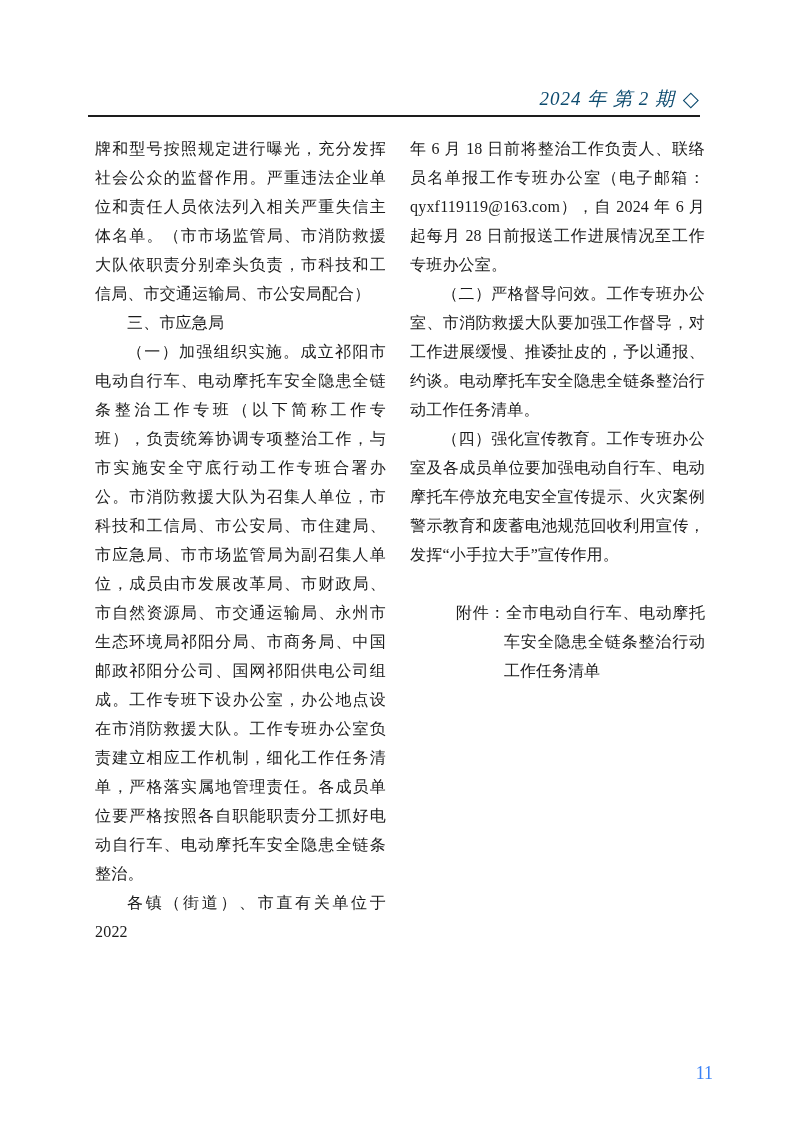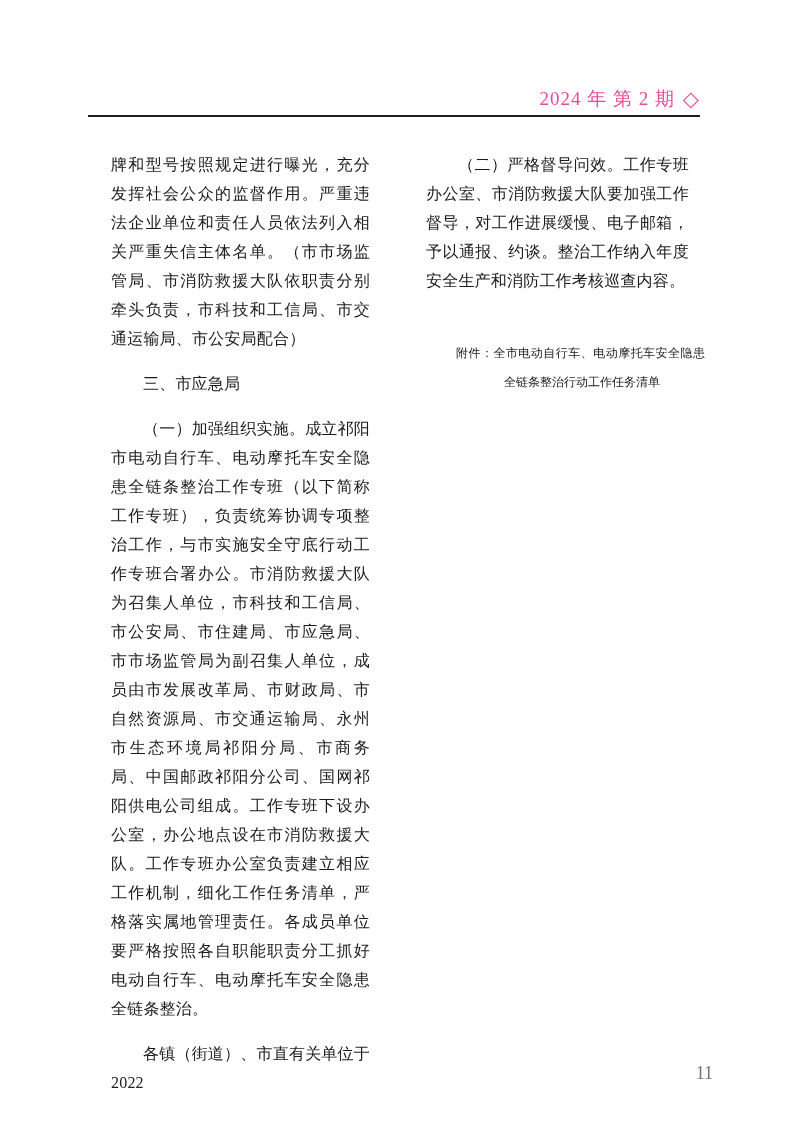--- a/index.html
+++ b/index.html
@@ -18,22 +18,23 @@
     overflow: hidden;
   }
   .header {
     position: absolute;
     top: 86px;
     left: 88px;
     width: 612px;
     text-align: right;
     font-size: 19px;
     letter-spacing: 1px;
-    color: #ec4899;
+    color: #0c4a6e;
     white-space: nowrap;
+    font-style: italic;
   }
   .header .ornament {
     display: inline-block;
     font-size: 21px;
     margin-left: 2px;
     vertical-align: -1px;
   }
   .header-rule {
     position: absolute;
     top: 115px;
@@ -42,41 +43,41 @@
     height: 2px;
     background: #1d1d1d;
   }
   .col {
     position: absolute;
     top: 134px;
   }
   .col-left  { left: 95px;  width: 291px; }
   .col-right { left: 410px; width: 295px; }
   .col p {
-    margin: 16px;
+    margin: 0;
     font-size: 16px;
     line-height: 29px;
     text-align: justify;
     letter-spacing: 0.2px;
   }
   .indent { text-indent: 32px; }
   .attachment {
-    margin-top: 44px;
-    font-size: 12px;
+    margin-top: 29px;
+    font-size: 16px;
     line-height: 29px;
     padding-left: 94px;
     text-indent: -48px;
     text-align: justify;
   }
   .page-number {
     position: absolute;
     right: 80px;
     bottom: 38px;
     font-size: 18px;
-    color: #737373;
+    color: #3b82f6;
   }
 </style>
 </head>
 <body>
 
 <div class="page">
 
   <div class="header">
     <span>2024 年 第 2 期</span>
     <span class="ornament">◇</span>
@@ -84,21 +85,23 @@
   <div class="header-rule"></div>
 
   <div class="col col-left">
     <p>牌和型号按照规定进行曝光，充分发挥社会公众的监督作用。严重违法企业单位和责任人员依法列入相关严重失信主体名单。（市市场监管局、市消防救援大队依职责分别牵头负责，市科技和工信局、市交通运输局、市公安局配合）</p>
     <p class="indent">三、市应急局</p>
     <p class="indent">（一）加强组织实施。成立祁阳市电动自行车、电动摩托车安全隐患全链条整治工作专班（以下简称工作专班），负责统筹协调专项整治工作，与市实施安全守底行动工作专班合署办公。市消防救援大队为召集人单位，市科技和工信局、市公安局、市住建局、市应急局、市市场监管局为副召集人单位，成员由市发展改革局、市财政局、市自然资源局、市交通运输局、永州市生态环境局祁阳分局、市商务局、中国邮政祁阳分公司、国网祁阳供电公司组成。工作专班下设办公室，办公地点设在市消防救援大队。工作专班办公室负责建立相应工作机制，细化工作任务清单，严格落实属地管理责任。各成员单位要严格按照各自职能职责分工抓好电动自行车、电动摩托车安全隐患全链条整治。</p>
     <p class="indent">各镇（街道）、市直有关单位于 2022</p>
   </div>
 
   <div class="col col-right">
-    <p class="indent">（二）严格督导问效。工作专班办公室、市消防救援大队要加强工作督导，对工作进展缓慢、电子邮箱，予以通报、约谈。整治工作纳入年度安全生产和消防工作考核巡查内容。</p>
+    <p>年 6 月 18 日前将整治工作负责人、联络员名单报工作专班办公室（电子邮箱：qyxf119119@163.com），自 2024 年 6 月起每月 28 日前报送工作进展情况至工作专班办公室。</p>
+    <p class="indent">（二）严格督导问效。工作专班办公室、市消防救援大队要加强工作督导，对工作进展缓慢、推诿扯皮的，予以通报、约谈。电动摩托车安全隐患全链条整治行动工作任务清单。</p>
+    <p class="indent">（四）强化宣传教育。工作专班办公室及各成员单位要加强电动自行车、电动摩托车停放充电安全宣传提示、火灾案例警示教育和废蓄电池规范回收利用宣传，发挥“小手拉大手”宣传作用。</p>
     <div class="attachment">
       <span>附件：</span><span>全市电动自行车、电动摩托车安全隐患全链条整治行动工作任务清单</span>
     </div>
   </div>
 
   <div class="page-number">11</div>
 
 </div>
 
 </body></html>

